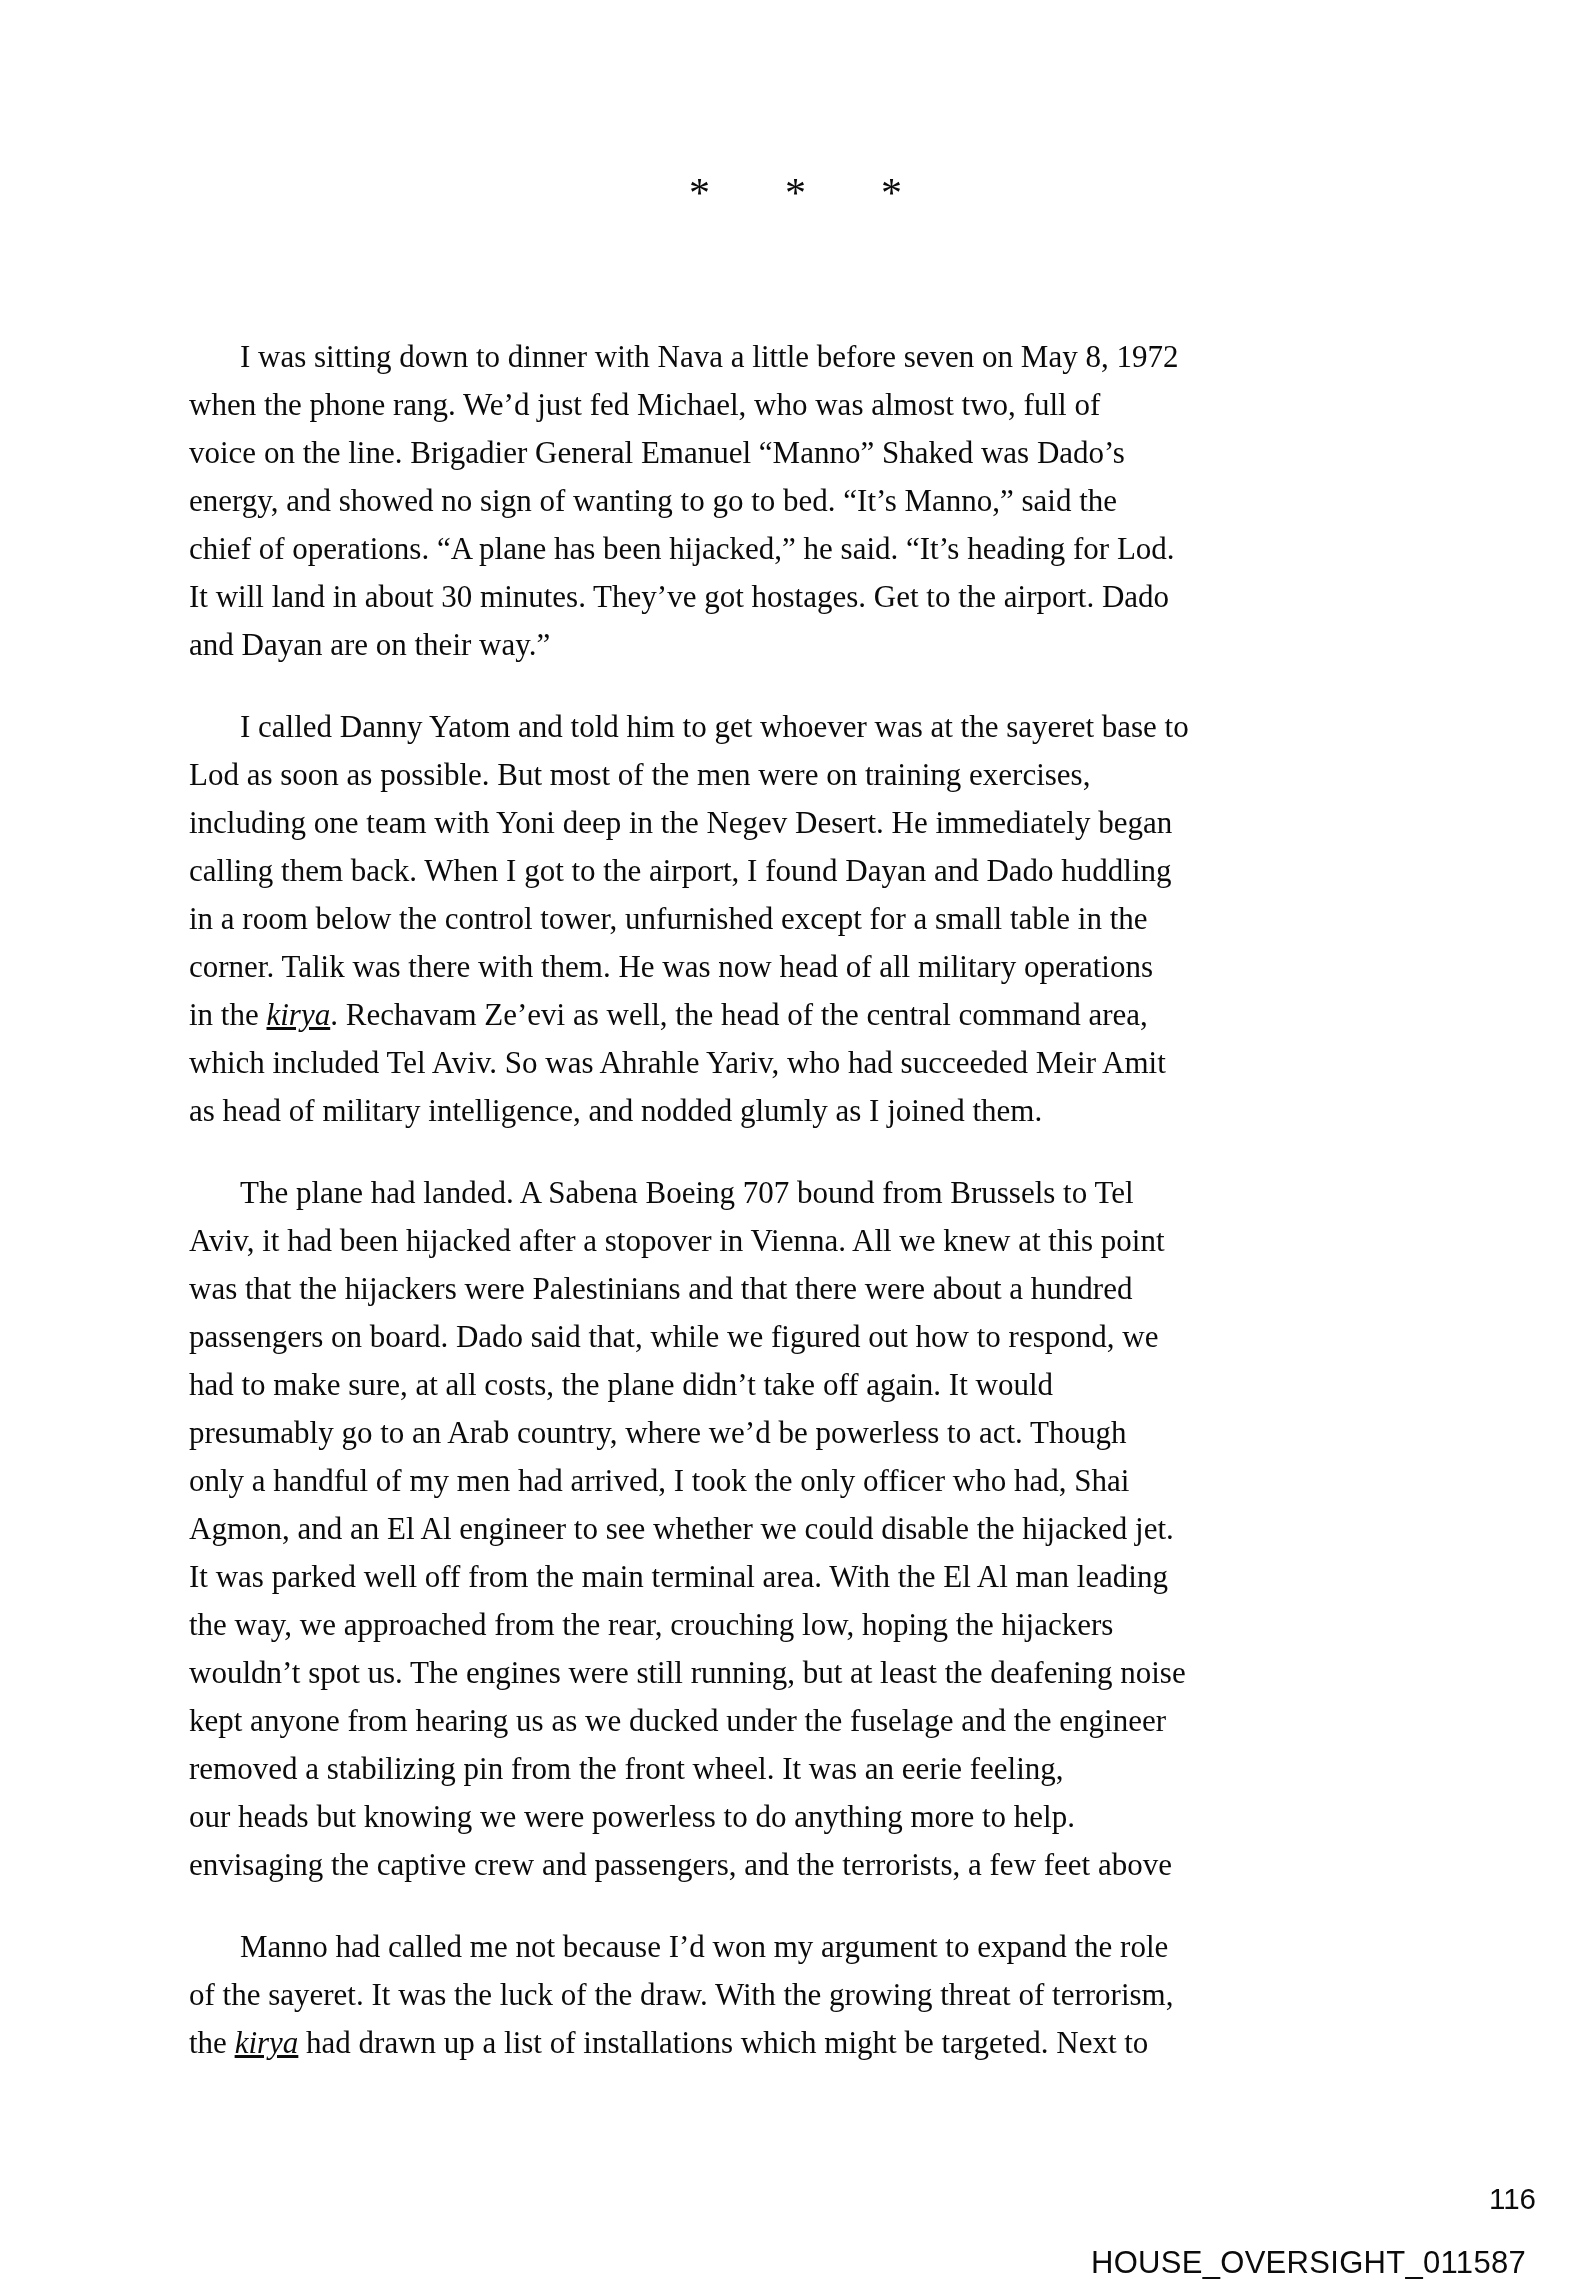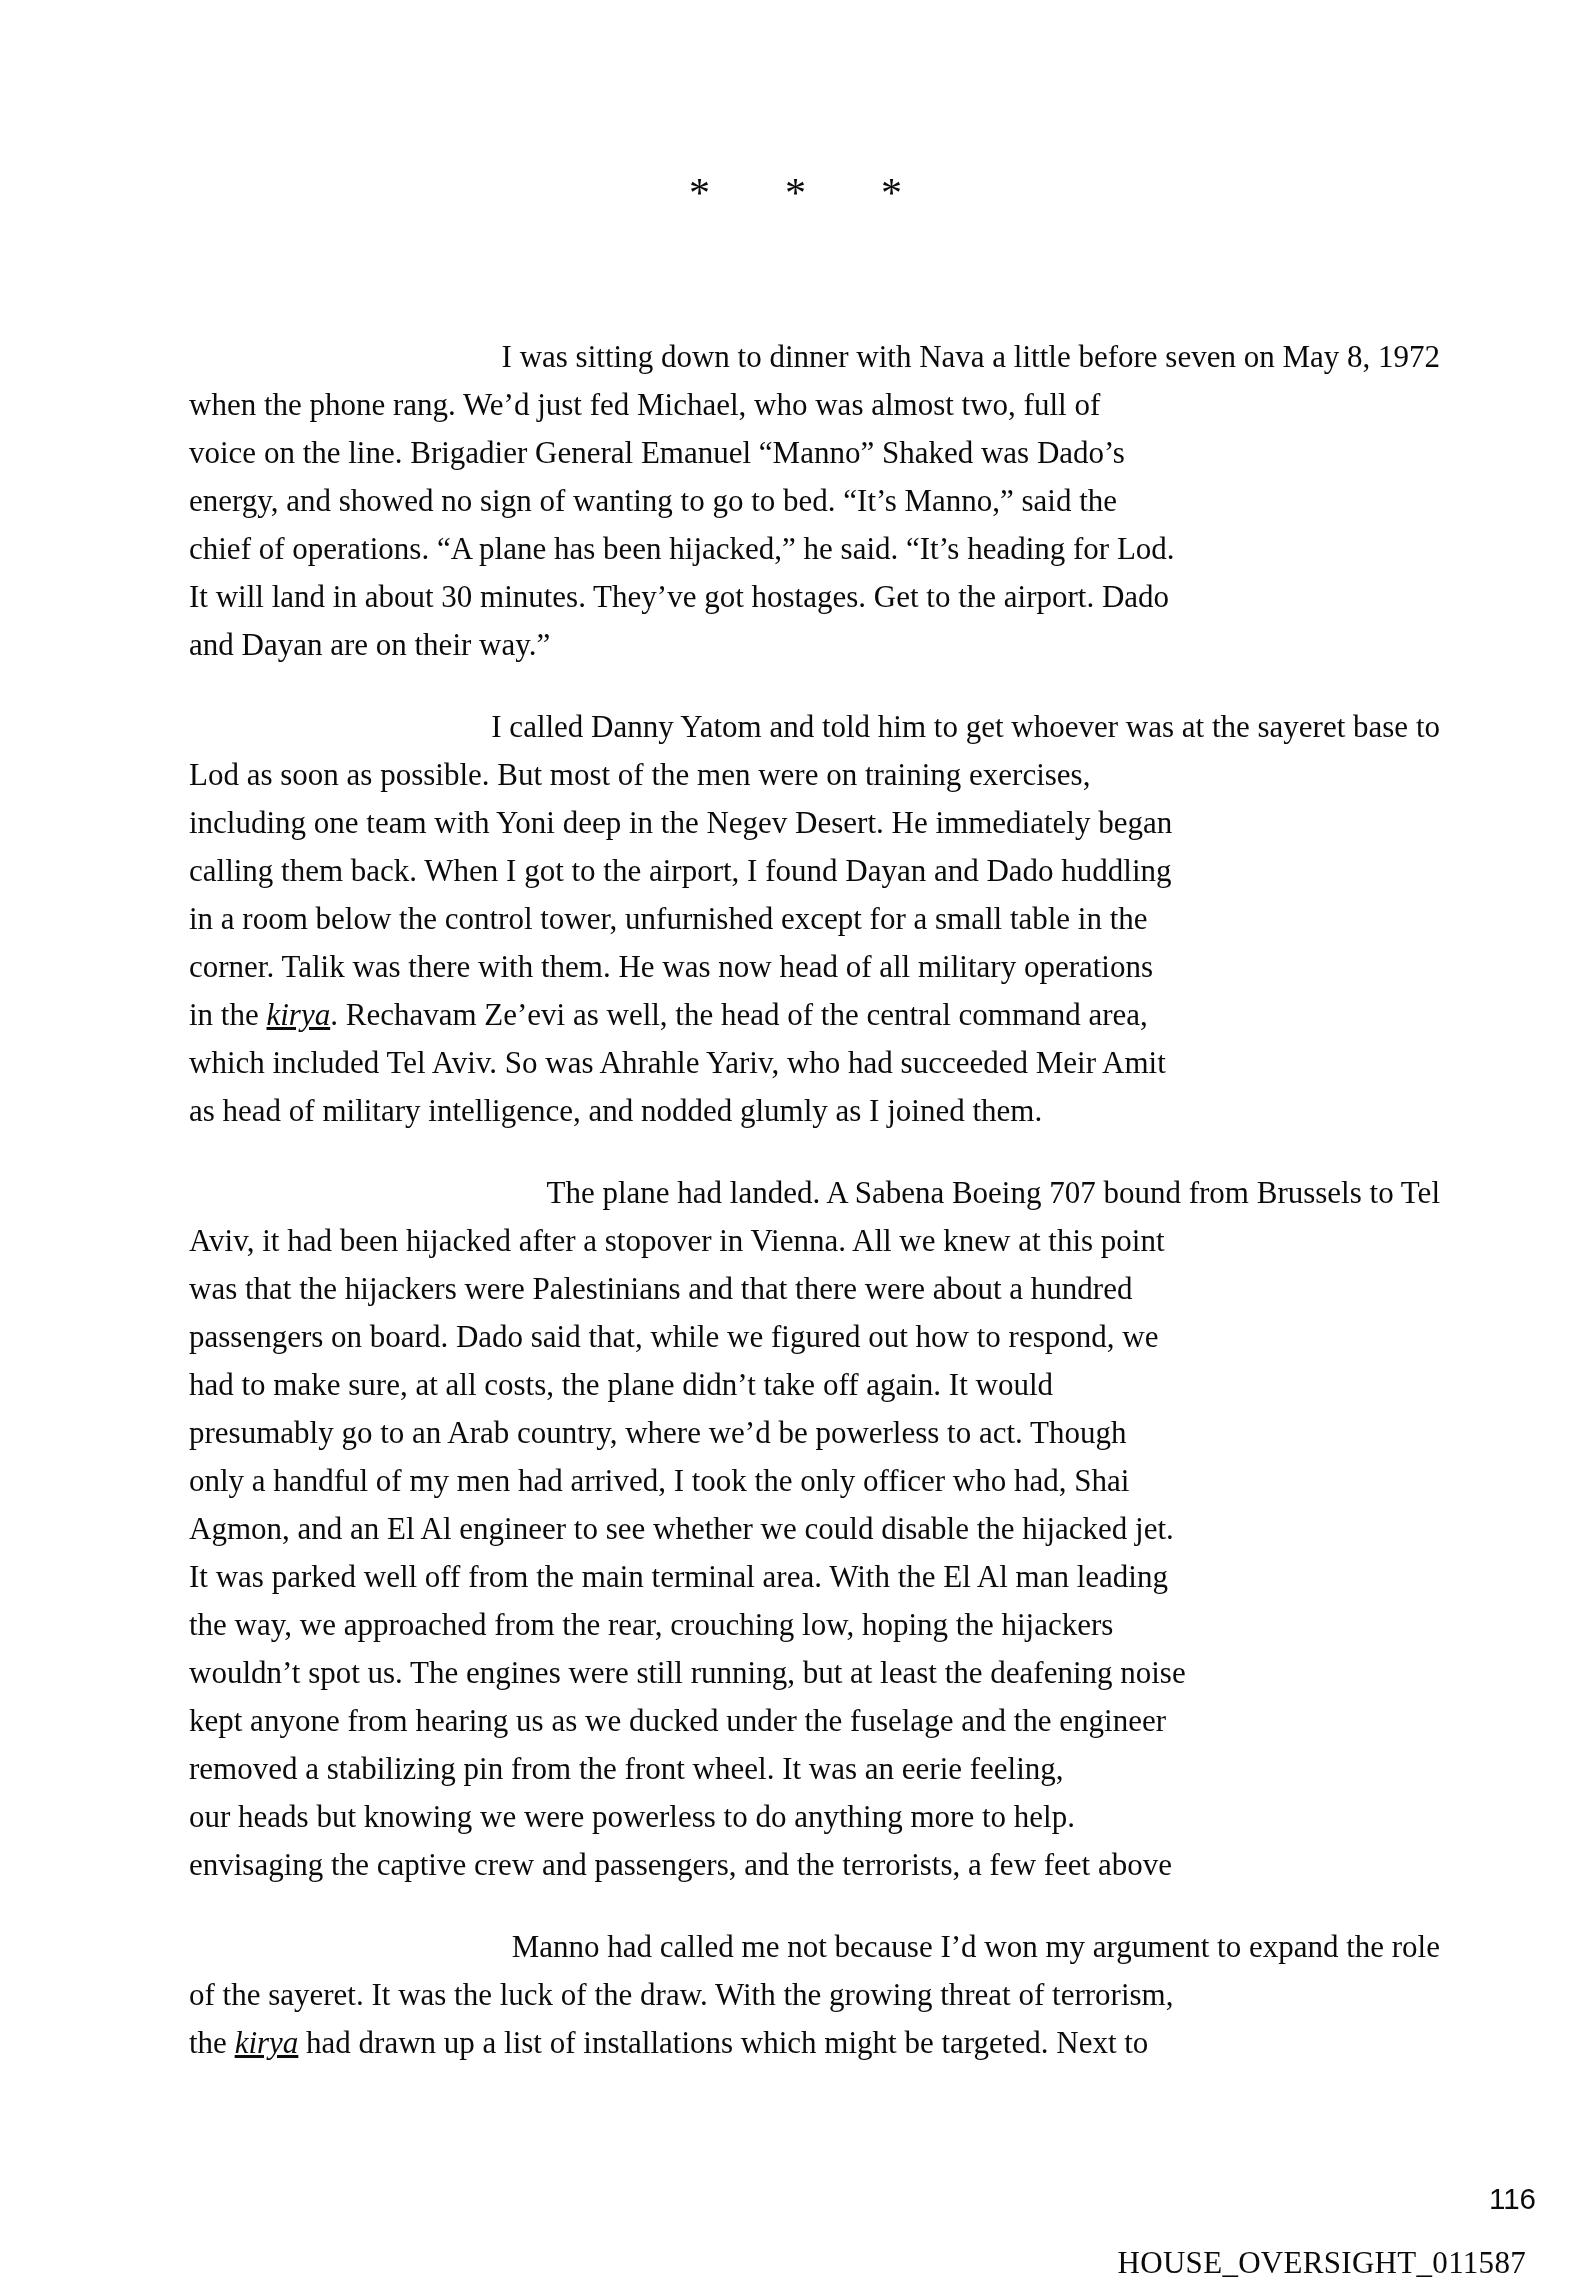--- a/index.html
+++ b/index.html
@@ -28,36 +28,36 @@
     position: absolute;
     left: 189px;
     top: 333px;
     width: 1251px;
     font-size: 31px;
     line-height: 48px;
   }
   .paragraph { margin: 0; }
   .paragraph + .paragraph { margin-top: 34px; }
   .text-line { white-space: nowrap; }
-  .text-line.indented { padding-left: 51px; text-align: right; }
+  .text-line.indented { padding-left: 51px; }
   .text-line .it { font-style: italic; text-decoration: underline; }
   .page-number {
     position: absolute;
     top: 2181px;
     right: 55px;
     font-family: "Liberation Sans", sans-serif;
     font-size: 29.5px;
     line-height: 1.2;
     color: #0b0b0b;
   }
   .bates-number {
     position: absolute;
     top: 2244px;
     right: 65px;
-    font-family: Liberation Serif, serif;
+    font-family: Liberation Sans, sans-serif;
     font-size: 31px;
     line-height: 1.2;
     letter-spacing: 0.3px;
     color: #0b0b0b;
   }
 </style>
 </head>
 <body>
 
 <div class="page">

